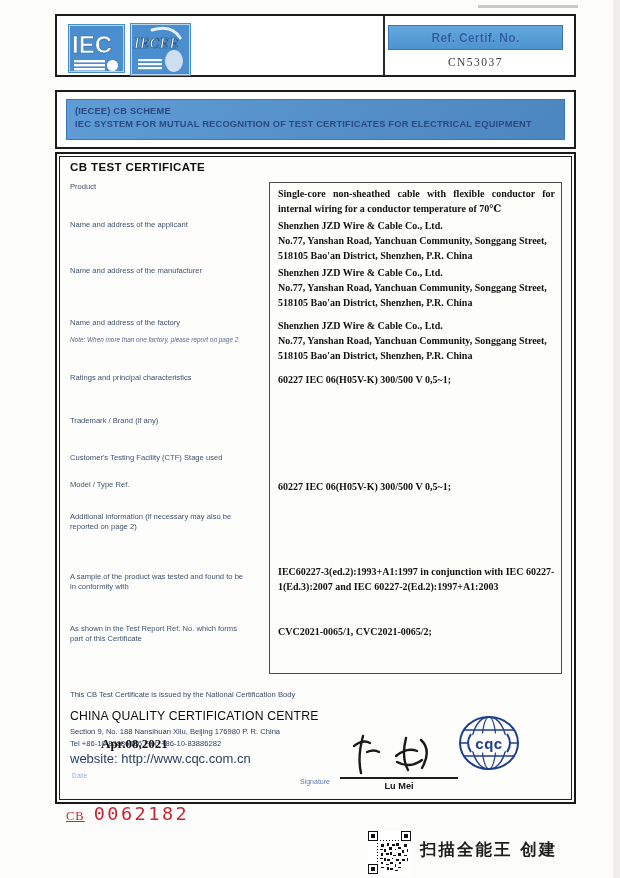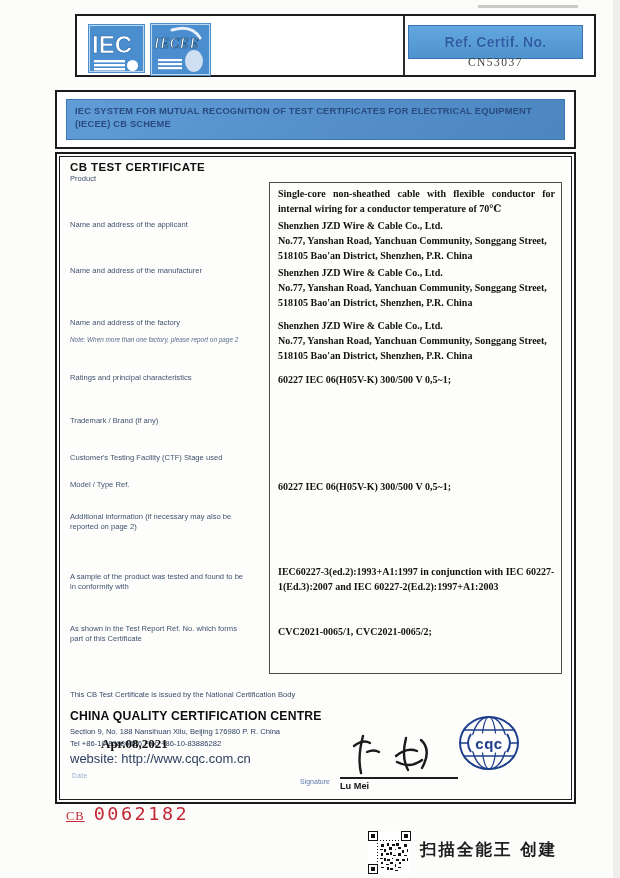--- a/index.html
+++ b/index.html
@@ -8,31 +8,31 @@
     position:relative; width:620px; height:878px;
     background:#fcfcfa;
     font-family:"Liberation Sans", sans-serif;
     overflow:hidden;
   }
   .abs { position:absolute; }
 
   
   .header-box {
     left:55px; top:14px; width:521px; height:63px;
-    border:2px solid #1c1c1c; background:#ffffff;margin-left:20px;
+    border:2px solid #1c1c1c; background:#ffffff;
   }
   .logo-iec { left:11px; top:8px; }
   .logo-iecee { left:73px; top:7px; }
   .header-divider { left:326px; top:0; height:59px; width:0; border-left:2px solid #2a2a2a; }
   .ref-label-box {
-    left:331px; top:9px; width:175px; height:34px;
+    left:331px; top:9px; width:175px; height:25px;
     background:linear-gradient(180deg,#63a7de,#4f93cf);
     border:1px solid #3a74b4;
     display:flex; align-items:center; justify-content:center;
-    color:#2c5ca6; font-weight:bold; font-size:14px; letter-spacing:.3px;
+    color:#2c5ca6; font-weight:bold; font-size:12px; letter-spacing:.3px;
     text-shadow:0 0 1px rgba(255,255,255,.35);
   }
   .ref-value {
     left:326px; top:40px; width:185px; text-align:center;
     font-family:"Liberation Serif","DejaVu Serif",serif;
     font-size:11.5px; letter-spacing:1.5px; color:#3d3d3d;
   }
 
   
   .banner-box {
@@ -73,35 +73,35 @@
     border:1px solid #4c4c4c; background:#fdfdfa;
   }
   .value {
     left:8px; width:277px;
     font-family:"Liberation Serif","DejaVu Serif",serif;
     font-weight:700; font-size:10px; color:#111111; line-height:15px;
   }
   .justify { text-align:justify; }
 
   .issued-by { left:13px; top:536px; font-size:7.6px; color:#3a4c68; }
-  .org-name  { left:13px; top:555px; font-size:12.2px; font-weight:bold; color:#0d0d0d; letter-spacing:.2px; }
+  .org-name  { left:13px; top:555px; font-size:12.2px; font-weight:normal; color:#0d0d0d; letter-spacing:.2px; }
   .org-address { left:13px; top:573px; font-size:7.6px; color:#2e4062; }
   .tel-fax   { left:13px; top:585px; font-size:7.6px; color:#2e4062; }
   .tel-fax .fax { }
   .website   { left:13px; top:597px; font-size:13px; color:#2e4062; }
   .date-label { left:15px; top:618px; font-size:6.5px; color:#90a9ca; letter-spacing:.5px; }
   .date-value {
     left:44px; top:582px;
     font-family:"Liberation Serif","DejaVu Serif",serif;
     font-weight:700; font-size:13px; color:#131313;
   }
   .signature-label { left:243px; top:624px; font-size:7px; color:#5c7cae; }
   .signature-svg { left:276px; top:576px; }
   .sig-line { left:283px; top:623px; width:118px; height:0; border-top:2px solid #1d1d1d; }
-  .signatory { left:283px; top:627px; width:118px; text-align:left;
+  .signatory { left:283px; top:627px; width:118px; text-align:center;
                font-size:9.2px; font-weight:bold; color:#121419; }
   .cqc-logo { left:400px; top:560px; }
 
   
   .cb-stamp { left:66px; top:803px; display:flex; align-items:baseline; gap:9px; }
   .cb-prefix {
     font-family:"Liberation Serif","DejaVu Serif",serif;
     font-size:12.5px; color:#c22c35; letter-spacing:1px;text-decoration:underline;
   }
   .cb-number {
@@ -151,30 +151,30 @@
     </svg>
 
     <div class="abs header-divider"></div>
 
     <div class="abs ref-label-box">Ref. Certif. No.</div>
     <div class="abs ref-value">CN53037</div>
   </div>
 
   <div class="abs banner-box">
     <div class="banner-inner">
+      <div>(IECEE) CB SCHEME</div>
       <div>IEC SYSTEM FOR MUTUAL RECOGNITION OF TEST CERTIFICATES FOR ELECTRICAL EQUIPMENT</div>
-      <div>(IECEE) CB SCHEME</div>
     </div>
   </div>
 
   <div class="abs main-box">
 
     <div class="abs cert-title">CB TEST CERTIFICATE</div>
 
-    <div class="abs field-label" style="top:20px">Product</div>
+    <div class="abs field-label" style="top:28px">Product</div>
     <div class="abs field-label" style="top:66px">Name and address of the applicant</div>
     <div class="abs field-label" style="top:112px">Name and address of the manufacturer</div>
     <div class="abs field-label" style="top:164px">Name and address of the factory</div>
     <div class="abs field-note" style="top:182px">Note: When more than one factory, please report on page 2</div>
     <div class="abs field-label" style="top:219px">Ratings and principal characteristics</div>
     <div class="abs field-label" style="top:262px">Trademark / Brand (if any)</div>
     <div class="abs field-label" style="top:299px">Customer's Testing Facility (CTF) Stage used</div>
     <div class="abs field-label" style="top:326px">Model / Type Ref.</div>
     <div class="abs field-label" style="top:358px;width:175px">Additional information (if necessary may also be reported on page 2)</div>
     <div class="abs field-label" style="top:418px;width:175px">A sample of the product was tested and found to be in conformity with</div>

